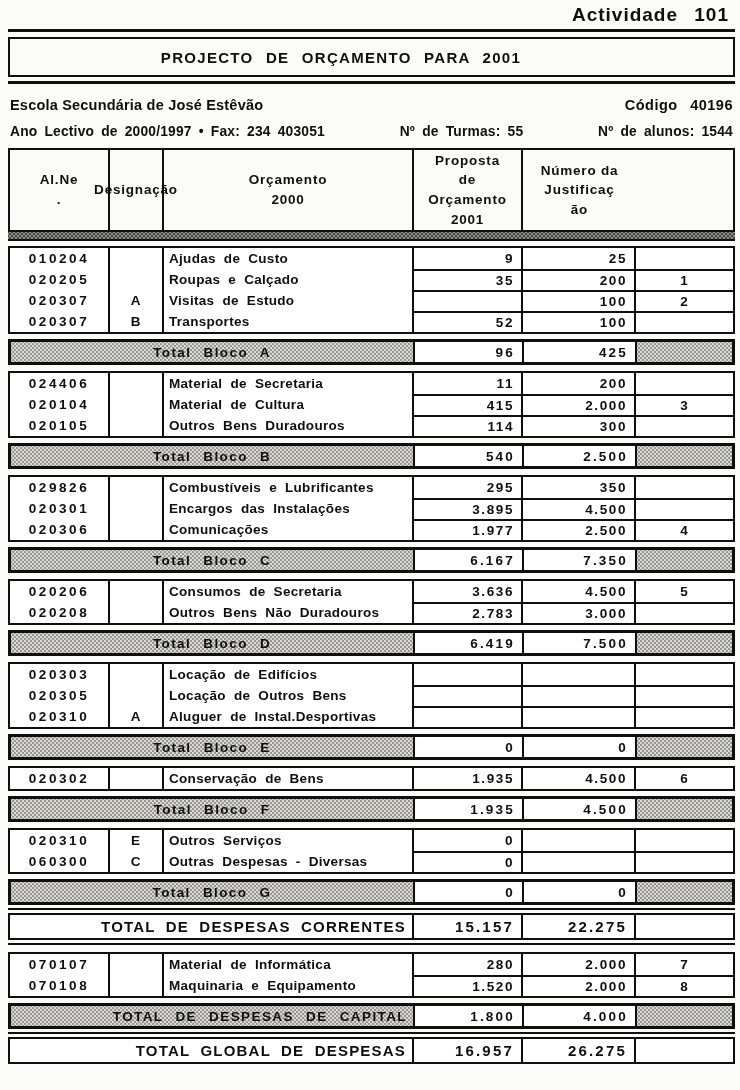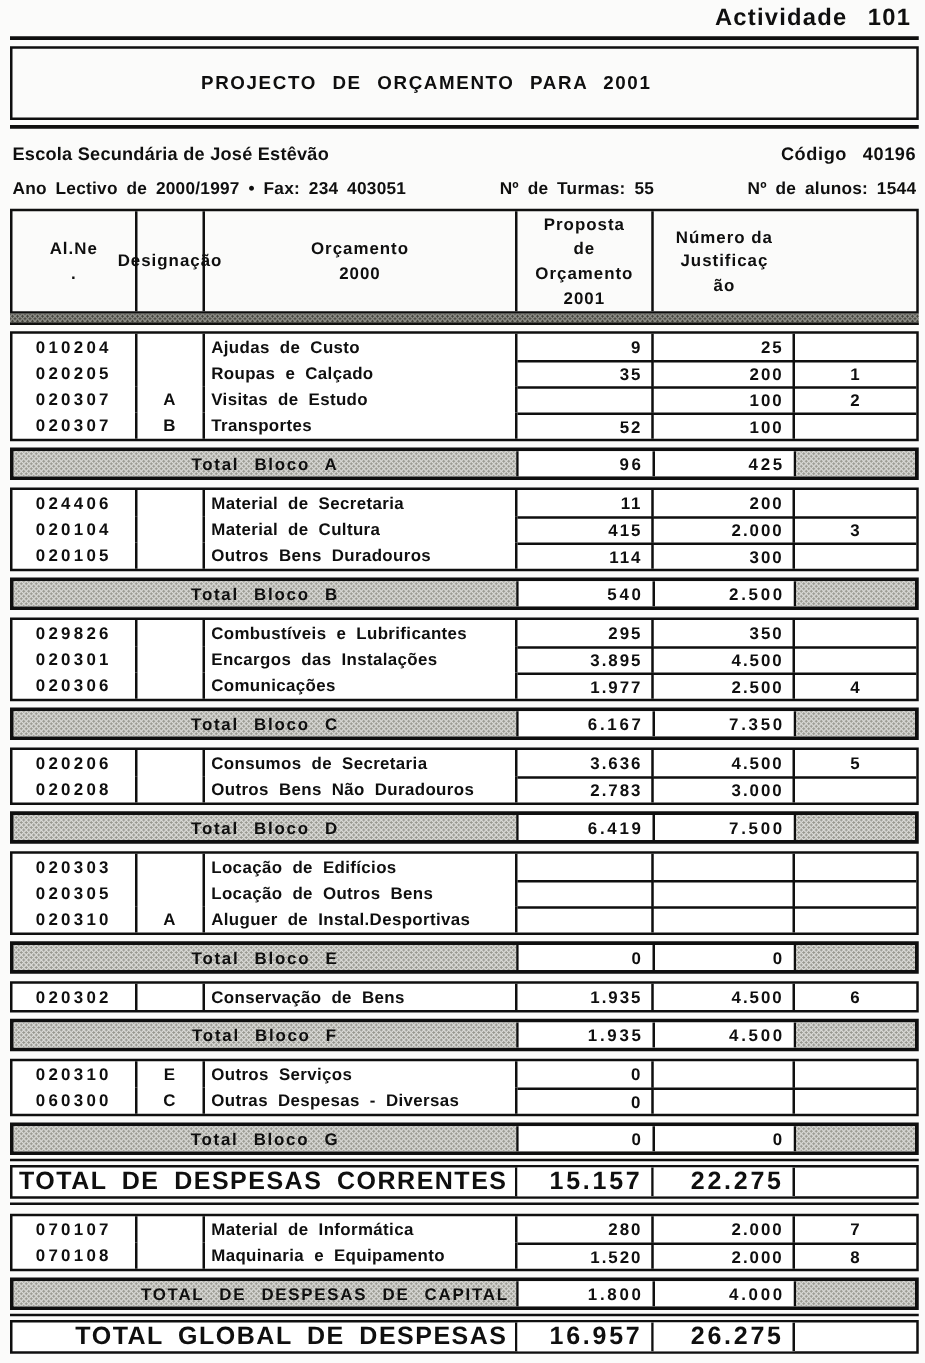--- a/index.html
+++ b/index.html
@@ -12,21 +12,21 @@
     -webkit-font-smoothing:antialiased;
   }
   .page { padding:0 5px 0 8px; }
 
   
   .activity-line {
     text-align:right; font-size:19px; letter-spacing:1px; word-spacing:10px;
     padding:4px 6px 3px 0; border-bottom:3px solid #0f0f0f;
   }
   .title-box {
-    margin-top:5px; border:2.5px solid #0f0f0f; height:59px;
+    margin-top:5px; border:2.5px solid #0f0f0f; height:40px;
     display:flex; align-items:center; justify-content:center;
     font-size:15px; letter-spacing:1.3px; word-spacing:7px;
     padding-right:61px;
     text-align:center;
   }
   .rule-under-title { border-top:3px solid #0f0f0f; margin-top:4px; }
   .school-line {
     display:flex; justify-content:space-between; align-items:baseline;
     margin-top:13px; font-size:14.5px; padding:0 2px;
   }
@@ -93,21 +93,21 @@
   }
   .t-label.right { justify-content:flex-end; padding-right:6px; }
   .t-num {
     display:flex; align-items:center; justify-content:flex-end;
     padding-right:7px; letter-spacing:2.2px; border-right:2px solid #0f0f0f;
     background:#fff;
   }
   .t-void { }
 
   .grand-row {
-    border:2.5px solid #0f0f0f; height:27px; font-size:20px;
+    border:2.5px solid #0f0f0f; height:27px; font-size:15px;
     background:#fff; margin-bottom:0;
   }
   .g-label {
     display:flex; align-items:center; justify-content:flex-end;
     padding-right:6px; letter-spacing:1.2px; word-spacing:5px;
     border-right:2px solid #0f0f0f;
   }
   .hrule { border-top:2.5px solid #0f0f0f; margin:3px 0; }
   .gap4 { height:4px; }
 </style>

